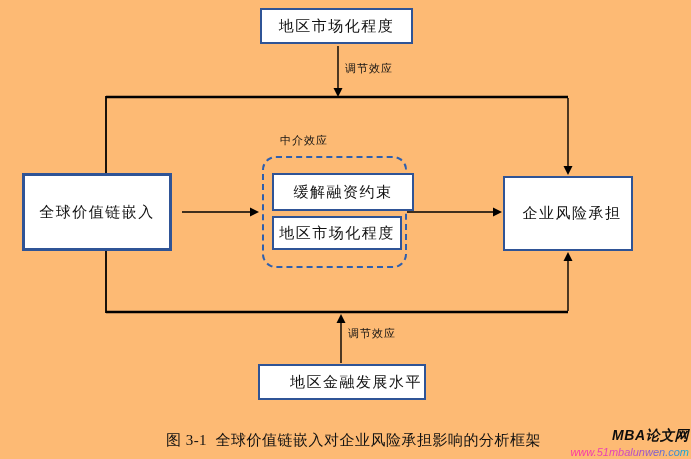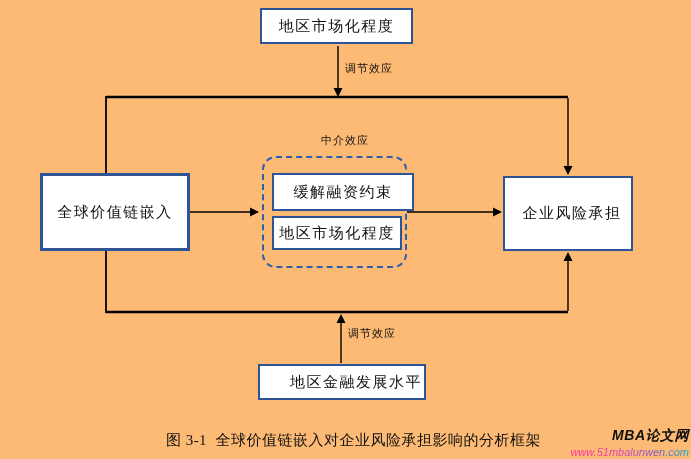--- a/index.html
+++ b/index.html
@@ -20,37 +20,37 @@
 
   .box{
     position:absolute;
     box-sizing:border-box;
     background:#fff;
     border:2px solid var(--box-border,#2f5496);
     display:flex;align-items:center;justify-content:center;
     font-size:15px;letter-spacing:1.5px;white-space:nowrap;
   }
   .box-top{left:260px;top:8px;width:153px;height:36px;}
-  .box-left{left:40px;top:173px;width:150px;height:78px;border-width:3px;}
+  .box-left{left:22px;top:173px;width:150px;height:78px;border-width:3px;}
   .box-right{left:503px;top:176px;width:130px;height:75px;padding-left:8px;}
   .box-bottom{left:258px;top:364px;width:168px;height:36px;padding-left:28px;}
   .box-dashed{
     left:262px;top:156px;width:145px;height:112px;
     background:transparent;
     border:2px dashed var(--dashed-border,#2e5fae);
     border-radius:14px;
   }
   .box-med1{left:272px;top:173px;width:142px;height:38px;}
   .box-med2{left:272px;top:216px;width:130px;height:34px;}
 
   .lbl{
     position:absolute;
     font-size:11px;letter-spacing:1px;white-space:nowrap;
   }
-  .lbl-mediation{left:280px;top:133px;width:130px;text-align:center;}
+  .lbl-mediation{left:280px;top:133px;width:130px;text-align:left;}
   .lbl-mod-top{left:345px;top:61px;}
   .lbl-mod-bottom{left:348px;top:326px;}
 
   .caption{
     position:absolute;left:0;right:0;top:431px;
     text-align:center;font-size:15px;letter-spacing:0.5px;
     white-space:pre;
     padding-left:16px;
   }
 

